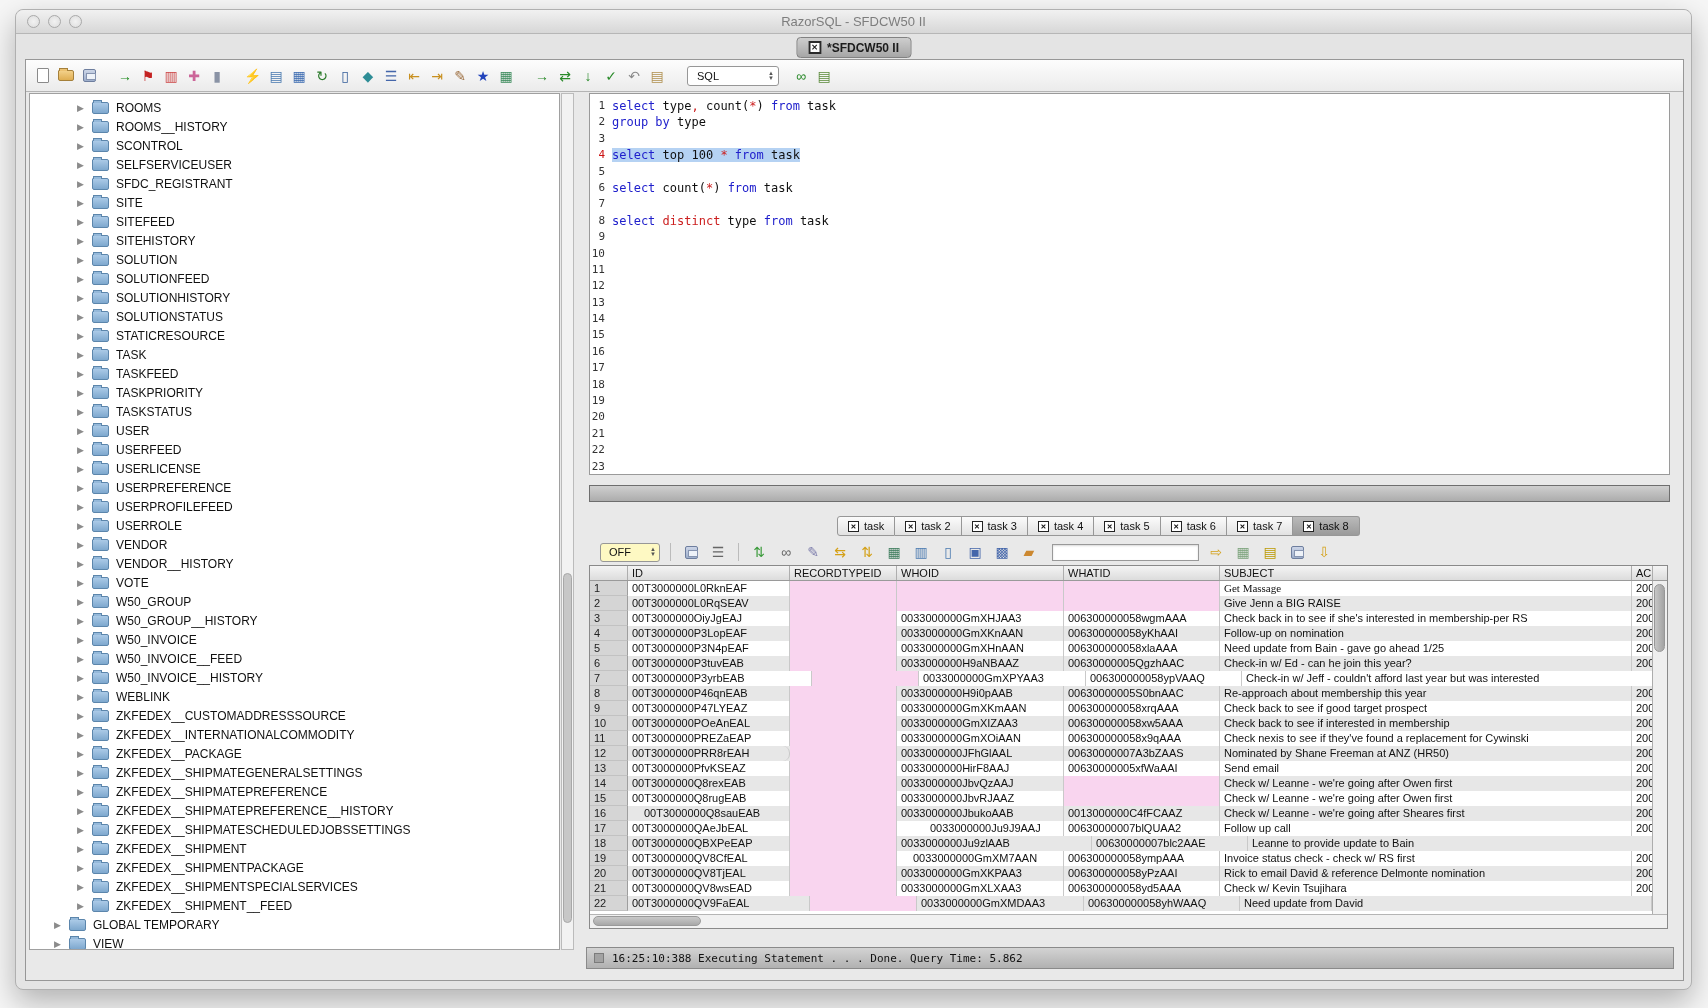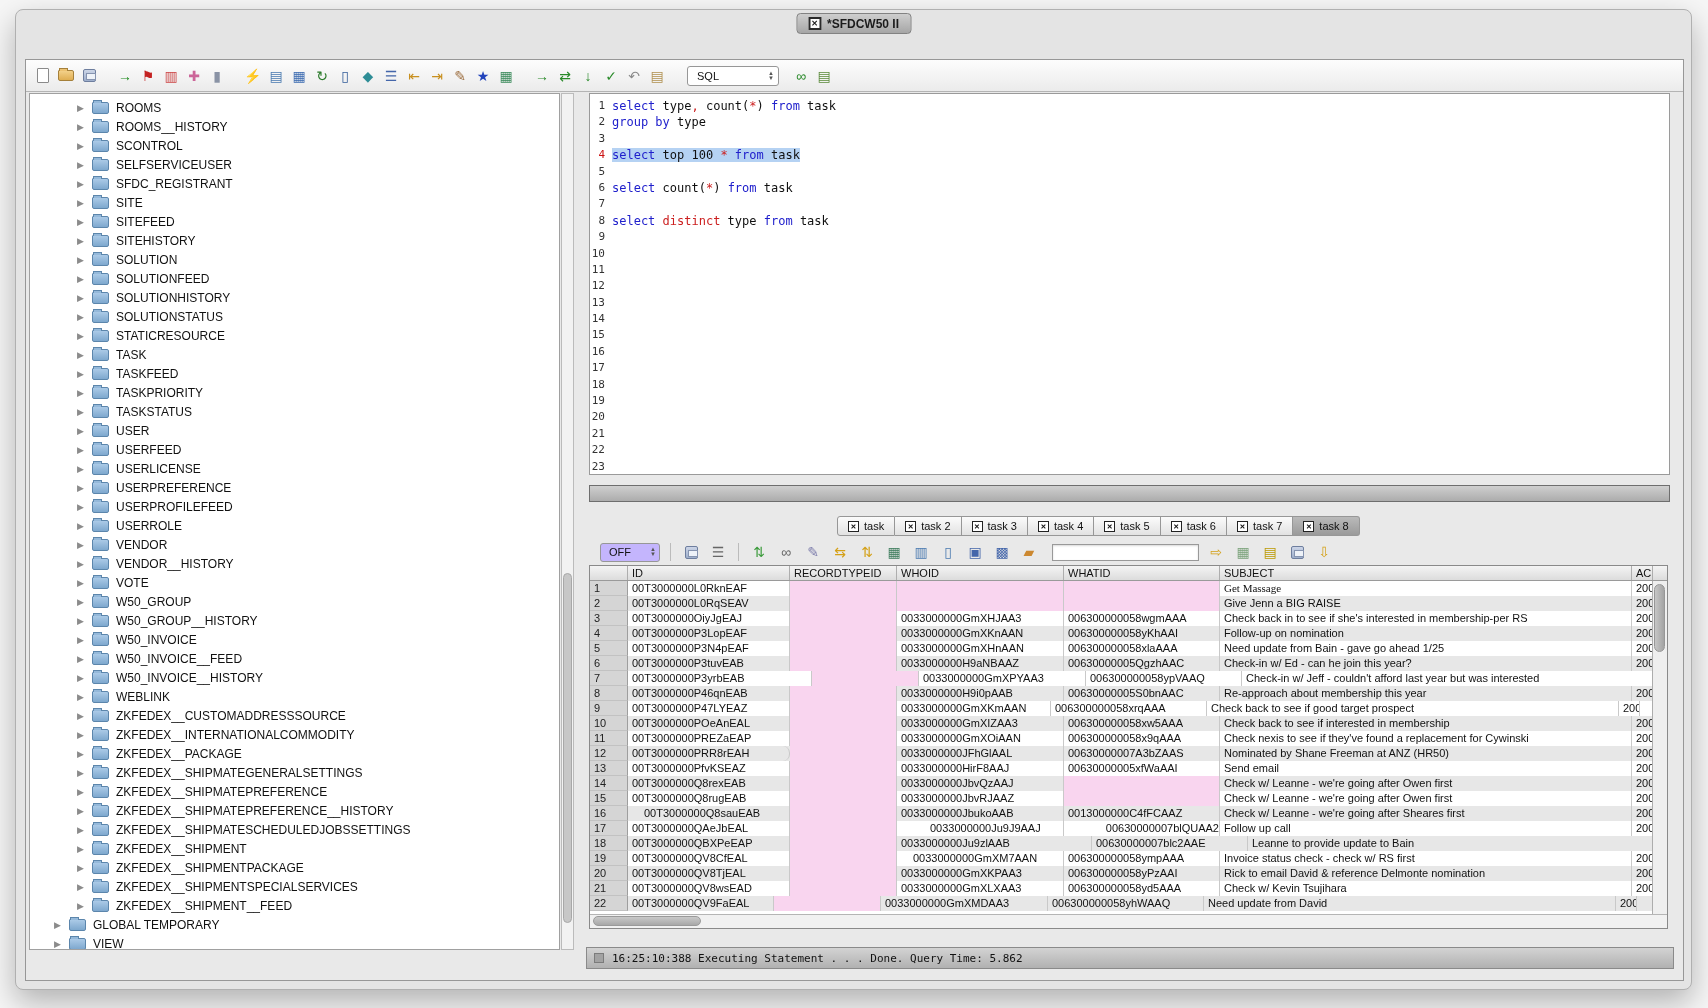--- a/index.html
+++ b/index.html
@@ -75,21 +75,21 @@
   .result-tabs{position:absolute;left:249px;top:423px;height:20px;display:flex;}
   .rtab{display:flex;align-items:center;gap:5px;padding:0 10px;font-size:11px;color:#111;
     background:linear-gradient(#fbfbfb,#e2e2e2);border:1px solid #979797;border-left:none;}
   .rtab.firsttab{border-left:1px solid #979797;border-radius:3px 0 0 3px;}
   .rtab.lasttab{border-radius:0 3px 3px 0;}
   .rtab.selected{background:linear-gradient(#bababa,#9a9a9a);}
   .rtab-close{width:11px;height:11px;border:1px solid #222;background:#fff;font-size:7px;line-height:9px;
     text-align:center;color:#111;font-weight:bold;flex:none;}
   .results-toolbar{position:absolute;left:0;top:447px;width:1086px;height:24px;display:flex;
     align-items:center;gap:7px;padding-left:12px;}
-  .off-select{display:flex;align-items:center;height:19px;width:60px;background:#c4b5fd;
+  .off-select{display:flex;align-items:center;height:19px;width:60px;background:#fef9c3;
     border:1px solid #979797;border-radius:3px;padding:0 3px 0 8px;font-size:11px;color:#111;}
   .tsep{width:1px;height:18px;background:#bbb;margin:0 3px;}
   .search-input{width:147px;height:17px;border:1px solid #999;background:#fff;margin-left:6px;
     box-shadow:inset 0 1px 2px rgba(0,0,0,.15);font-size:11px;padding:0 3px;}
   
   .results-table{position:absolute;left:1px;top:472px;width:1079px;height:364px;background:#fff;
     border:1px solid #8a8a8a;overflow:hidden;font-size:11px;}
   .thead{display:flex;height:15px;background:linear-gradient(#f4f4f4,#dcdcdc);
     border-bottom:1px solid #9a9a9a;}
   .th{border-right:1px solid #aeaeae;padding:0 0 0 4px;overflow:hidden;white-space:nowrap;
@@ -112,20 +112,28 @@
   
   .bottom-statusbar{position:absolute;left:560px;top:887px;width:1088px;height:22px;
     background:linear-gradient(#d3d3d3,#b1b1b1);border:1px solid #8a8a8a;display:flex;align-items:center;
     gap:8px;padding-left:7px;font-family:"DejaVu Sans Mono",monospace;font-size:11px;color:#111;}
   .status-square{width:10px;height:10px;background:#a2a2a2;border:1px solid #7b7b7b;flex:none;}
 </style>
 </head>
 <body>
 
 <div class="mac-window">
+  <div class="titlebar">
+    <div class="traffic">
+      <span class="light"></span>
+      <span class="light"></span>
+      <span class="light"></span>
+    </div>
+    <div class="title-text">RazorSQL - SFDCW50 II</div>
+  </div>
 
   <div class="tab-row">
     <div class="doc-tab">
       <span class="doc-close">✕</span>
       <span>*SFDCW50 II</span>
     </div>
   </div>
 
   <div class="app-frame">
     <div class="main-toolbar" id="main-toolbar">
@@ -663,21 +671,21 @@
               <div class="td pink" style="width: 107px;"></div>
               <div class="td" style="width: 167px;">0033000000H9i0pAAB</div>
               <div class="td" style="width: 156px;">00630000005S0bnAAC</div>
               <div class="td" style="width: 412px;">Re-approach about membership this year</div>
               <div class="td" style="width: 21px;">200</div>
             </div>
             <div class="tr">
               <div class="rownum">9</div>
               <div class="td" style="width: 162px;">00T3000000P47LYEAZ</div>
               <div class="td pink" style="width: 107px;"></div>
-              <div class="td" style="width: 154px;">0033000000GmXKmAAN</div>
+              <div class="td" style="width: 167px;">0033000000GmXKmAAN</div>
               <div class="td" style="width: 156px;">006300000058xrqAAA</div>
               <div class="td" style="width: 412px;">Check back to see if good target prospect</div>
               <div class="td" style="width: 21px;">200</div>
             </div>
             <div class="tr even">
               <div class="rownum">10</div>
               <div class="td" style="width: 162px;">00T3000000POeAnEAL</div>
               <div class="td pink" style="width: 107px;"></div>
               <div class="td" style="width: 167px;">0033000000GmXIZAA3</div>
               <div class="td" style="width: 156px;">006300000058xw5AAA</div>
@@ -736,21 +744,21 @@
               <div class="td" style="width: 167px;">0033000000JbukoAAB</div>
               <div class="td" style="width: 156px;">0013000000C4fFCAAZ</div>
               <div class="td" style="width: 412px;">Check w/ Leanne - we're going after Sheares first</div>
               <div class="td" style="width: 21px;">200</div>
             </div>
             <div class="tr">
               <div class="rownum">17</div>
               <div class="td" style="width: 162px;">00T3000000QAeJbEAL</div>
               <div class="td pink" style="width: 107px;"></div>
               <div class="td" style="width: 167px; padding-left: 33px;">0033000000Ju9J9AAJ</div>
-              <div class="td" style="width: 156px; text-align: right;">00630000007blQUAA2</div>
+              <div class="td" style="width: 156px;">00630000007blQUAA2</div>
               <div class="td" style="width: 412px;">Follow up call</div>
               <div class="td" style="width: 21px;">200</div>
             </div>
             <div class="tr even">
               <div class="rownum">18</div>
               <div class="td" style="width: 162px;">00T3000000QBXPeEAP</div>
               <div class="td pink" style="width: 107px;"></div>
               <div class="td" style="width: 195px;">0033000000Ju9zlAAB</div>
               <div class="td" style="width: 156px;">00630000007blc2AAE</div>
               <div class="td" style="width: 412px;">Leanne to provide update to Bain</div>
@@ -778,21 +786,21 @@
               <div class="rownum">21</div>
               <div class="td" style="width: 162px;">00T3000000QV8wsEAD</div>
               <div class="td pink" style="width: 107px;"></div>
               <div class="td" style="width: 167px;">0033000000GmXLXAA3</div>
               <div class="td" style="width: 156px;">006300000058yd5AAA</div>
               <div class="td" style="width: 412px;">Check w/ Kevin Tsujihara</div>
               <div class="td" style="width: 21px;">200</div>
             </div>
             <div class="tr even">
               <div class="rownum">22</div>
-              <div class="td" style="width: 146px;">00T3000000QV9FaEAL</div>
+              <div class="td" style="width: 182px;">00T3000000QV9FaEAL</div>
               <div class="td pink" style="width: 107px;"></div>
               <div class="td" style="width: 167px;">0033000000GmXMDAA3</div>
               <div class="td" style="width: 156px;">006300000058yhWAAQ</div>
               <div class="td" style="width: 412px;">Need update from David</div>
               <div class="td" style="width: 21px;">200</div>
             </div>
           </div>
         <div class="vscroll">
           <div class="vthumb"></div>
         </div>

